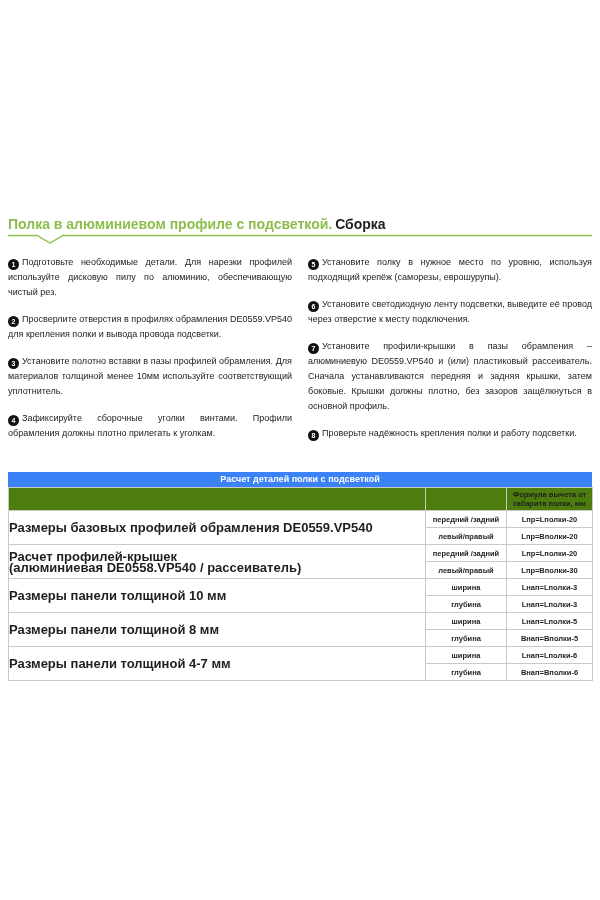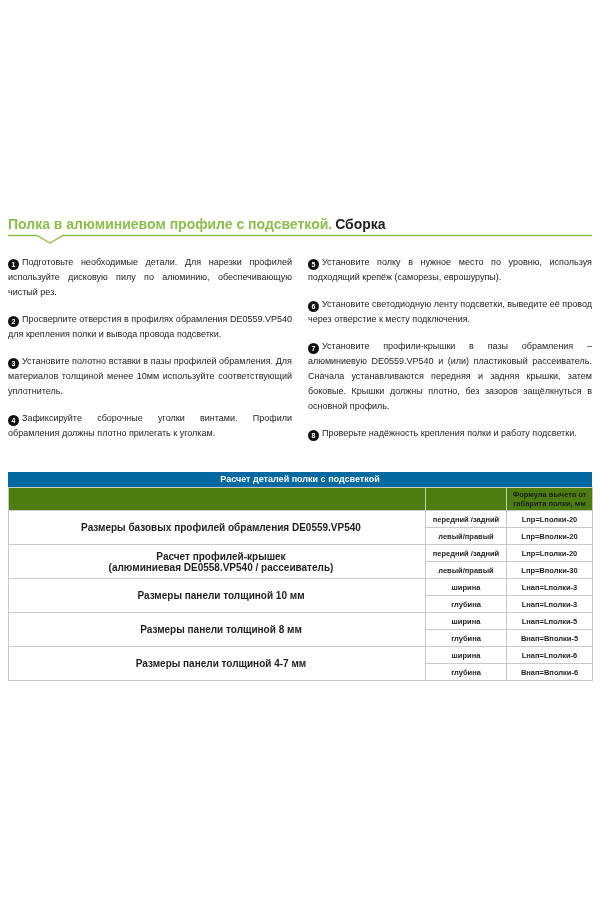--- a/index.html
+++ b/index.html
@@ -17,30 +17,30 @@
   .steps { margin-top:10px; display:grid; grid-template-columns:1fr 1fr; column-gap:16px; min-height:207px; align-content:start; }
   .col { display:block; }
   .step { font-size:9px; line-height:15px; text-align:justify; margin-bottom:12px; color:#222; }
   .badge { display:inline-flex; width:11px; height:11px; border-radius:50%; background:#111;
            color:#fff; font-size:7px; font-weight:bold; align-items:center; justify-content:center;
            margin-right:3px; vertical-align:-2px; }
   .note-line { display:block; text-align:left; }
 
   
   .tblwrap { margin-top:10px; }
-  .tbl-title { background:#0369a1; color:#fff; font-size:9px; font-weight:bold; text-align:center;
+  .tbl-title { background:#3b82f6; color:#fff; font-size:9px; font-weight:bold; text-align:center;
                padding:2px 0 3px 0; }
   table { width:100%; border-collapse:collapse; table-layout:fixed; }
   td { border:1px solid #c9c9c9; vertical-align:middle; }
   .col-c1 { width:417px; }
   .col-c2 { width:81px; }
   .col-c3 { width:86px; }
   tr.hdr-row td { background:#4d7c0f; height:22px; }
   .c3h { font-size:7.5px; font-weight:bold; text-align:center; line-height:9px; padding:2px 1px; }
-  .c1 { font-size:10px; font-weight:bold; padding-left:8px; line-height:11px;text-align:center; }
+  .c1 { font-size:13px; font-weight:bold; line-height:11px; }
   .c2 { font-size:7.5px; font-weight:bold; text-align:center; height:17px; }
   .c3 { font-size:7.5px; font-weight:bold; text-align:center; height:14px; }
 </style>
 </head>
 <body>
 
 <div class="page">
 
   <div class="hdr">
     <span class="hdr-green">Полка в алюминиевом профиле с подсветкой.</span><span class="hdr-black">Сборка</span>

